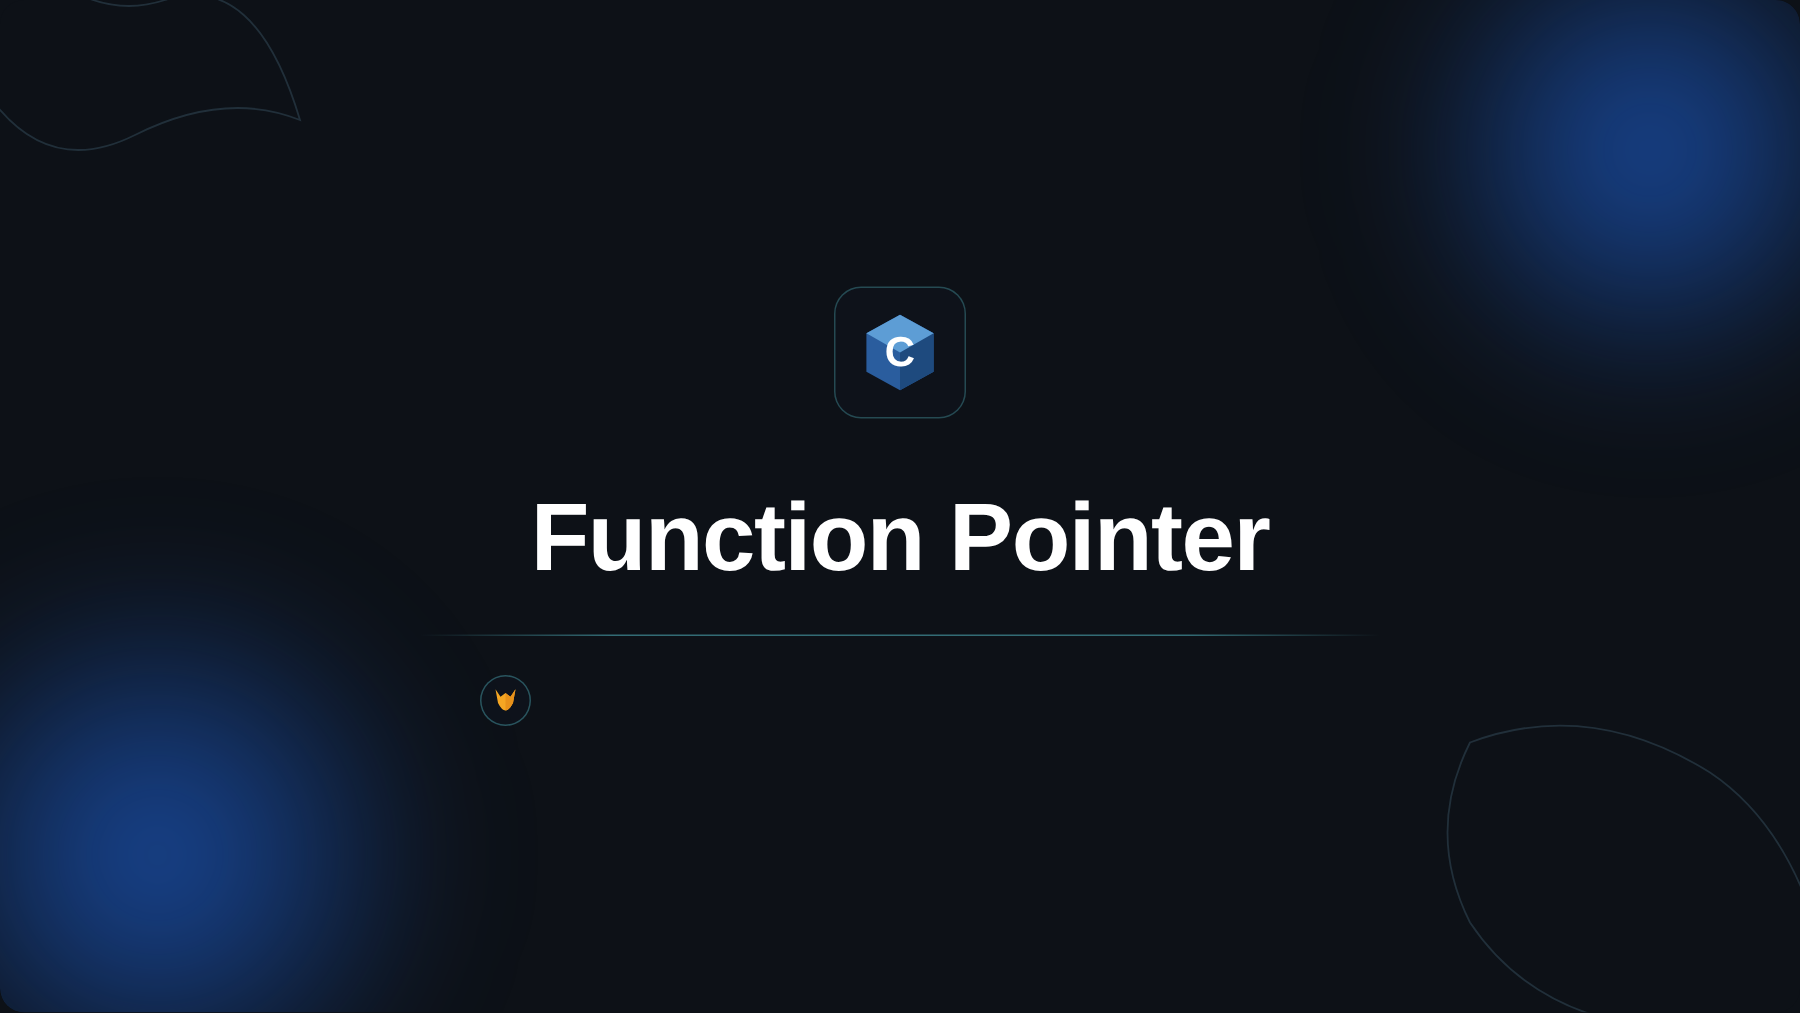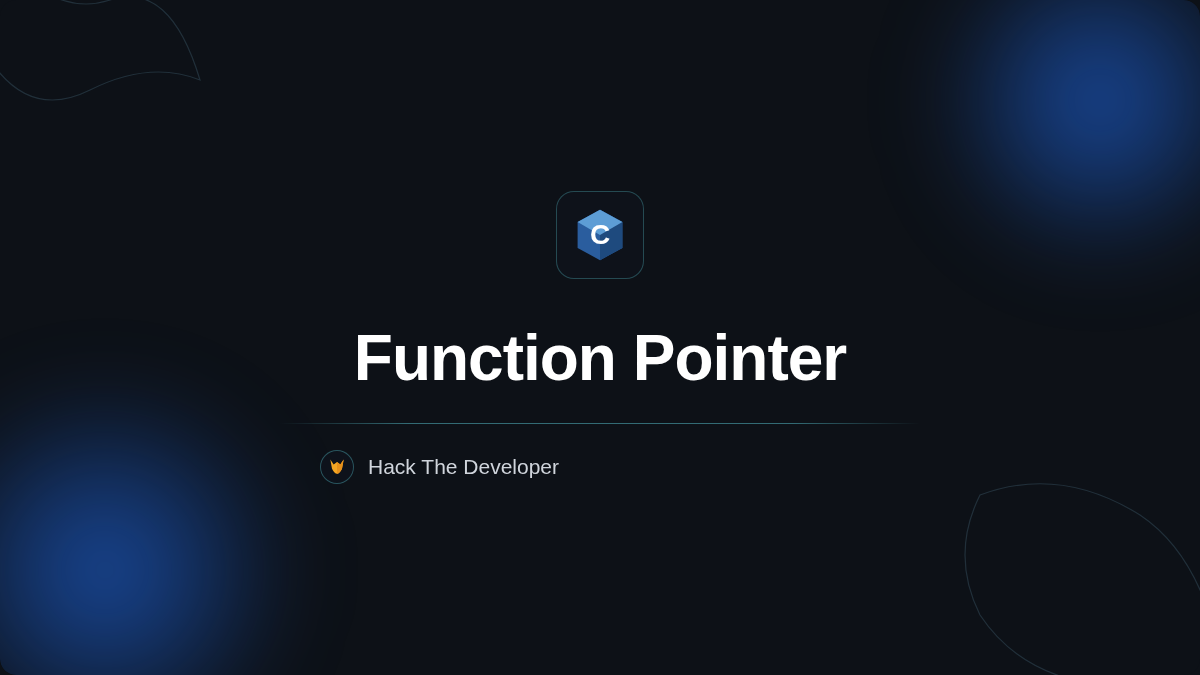--- a/index.html
+++ b/index.html
@@ -168,18 +168,17 @@
 
     <div class="divider"></div>
 
     <div class="author-row">
       <div class="author-icon">
         <svg width="20" height="20" viewBox="0 0 24 24">
           <path d="M 4 3 L 8 9 L 12 6 L 16 9 L 20 3 L 18 14 Q 15 20 12 20 Q 9 20 6 14 Z" fill="#f5a623"></path>
           <path d="M 12 6 L 16 9 L 20 3 L 18 14 Q 15 20 12 20 Z" fill="#e8911a"></path>
         </svg>
       </div>
-      <span class="author-text">Hack The Developer</span>
     </div>
 
   </div>
 
 </div>
 
 </body></html>

